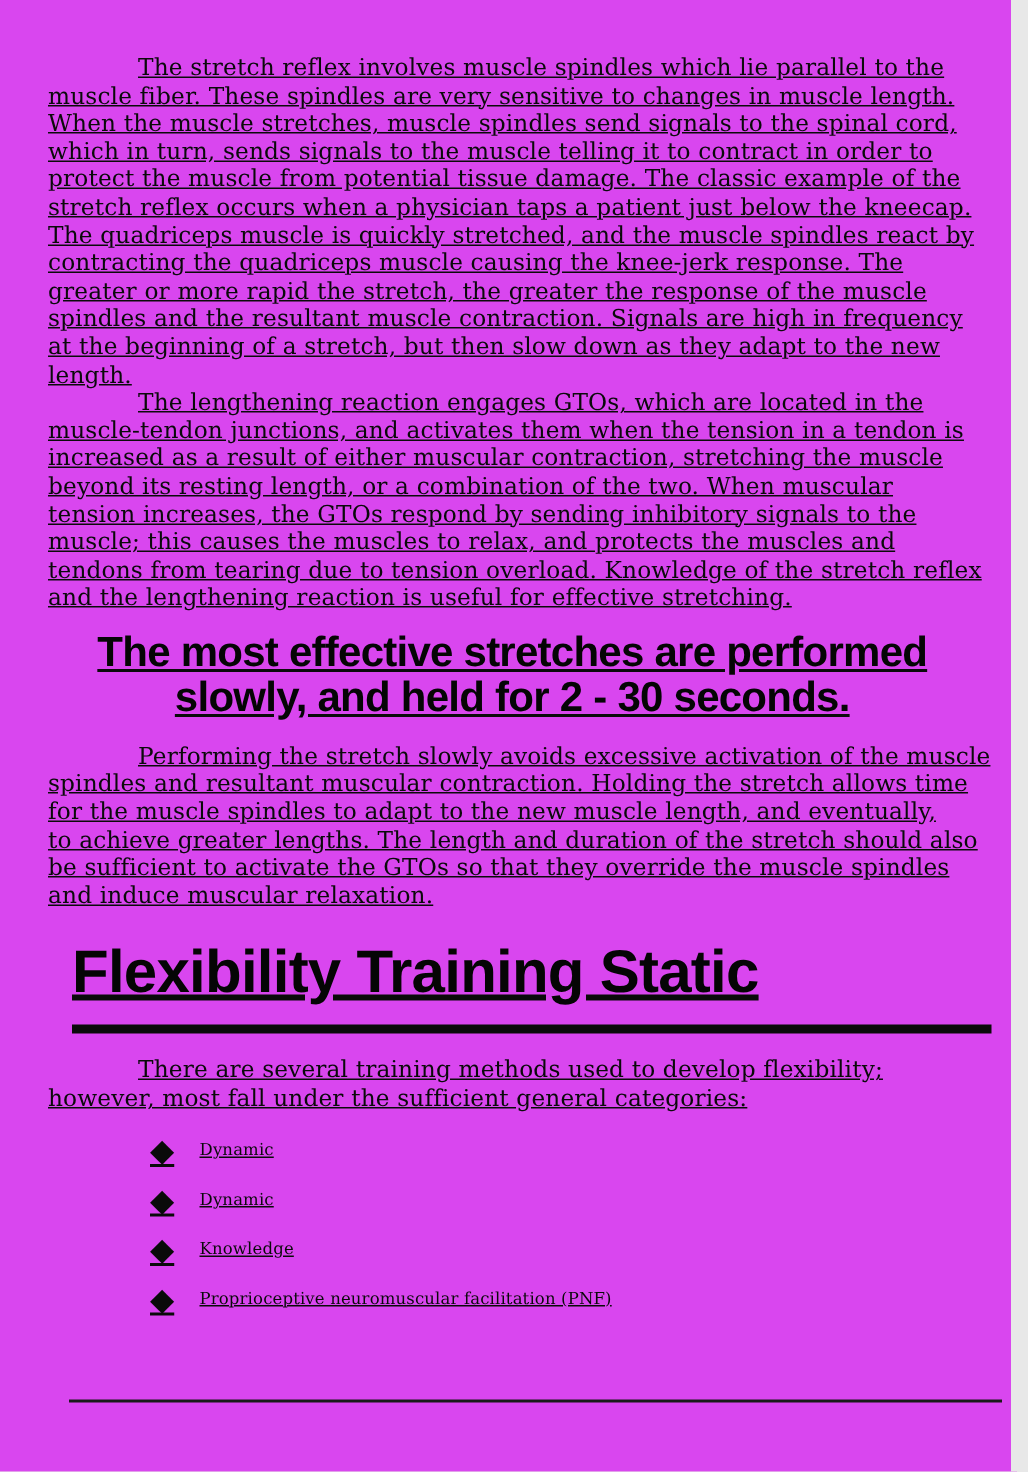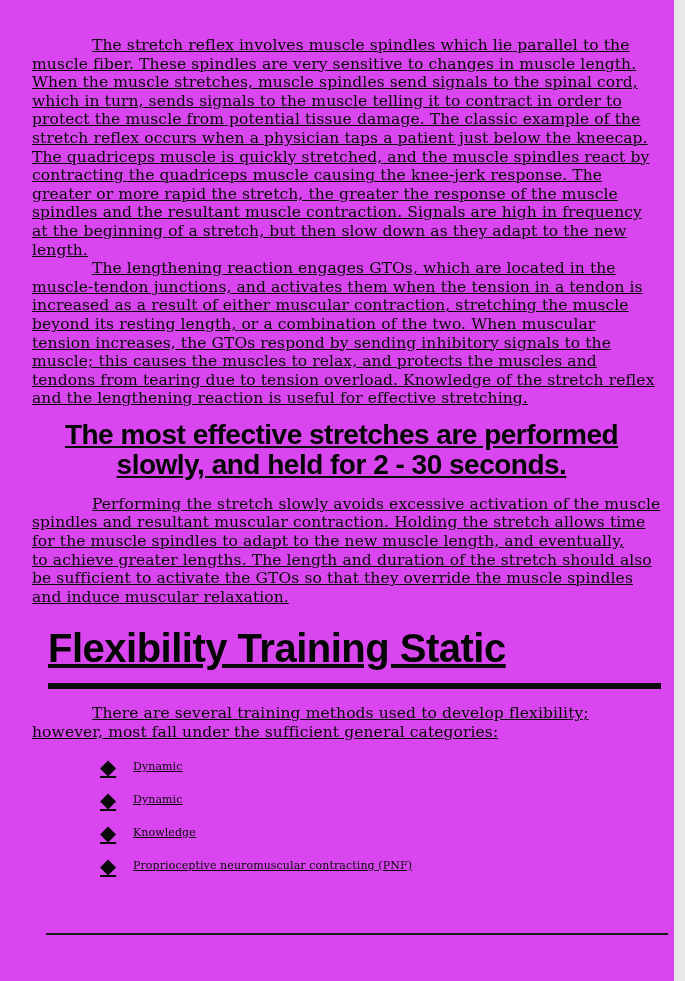--- a/index.html
+++ b/index.html
@@ -152,21 +152,21 @@
     <li class="bullet-item">
       <span class="diamond">◆</span>
       <span class="bullet-text">Dynamic</span>
     </li>
     <li class="bullet-item">
       <span class="diamond">◆</span>
       <span class="bullet-text">Knowledge</span>
     </li>
     <li class="bullet-item">
       <span class="diamond">◆</span>
-      <span class="bullet-text">Proprioceptive neuromuscular contracting (PNF)</span>
+      <span class="bullet-text">Proprioceptive neuromuscular facilitation (PNF)</span>
     </li>
   </ul>
 
   <div class="page-footer">
     <div class="footer-rule"></div>
     <div class="footer-row">
       <span class="footer-page-num">193</span>
       <span class="footer-section">Flexibility</span>
     </div>
   </div>

